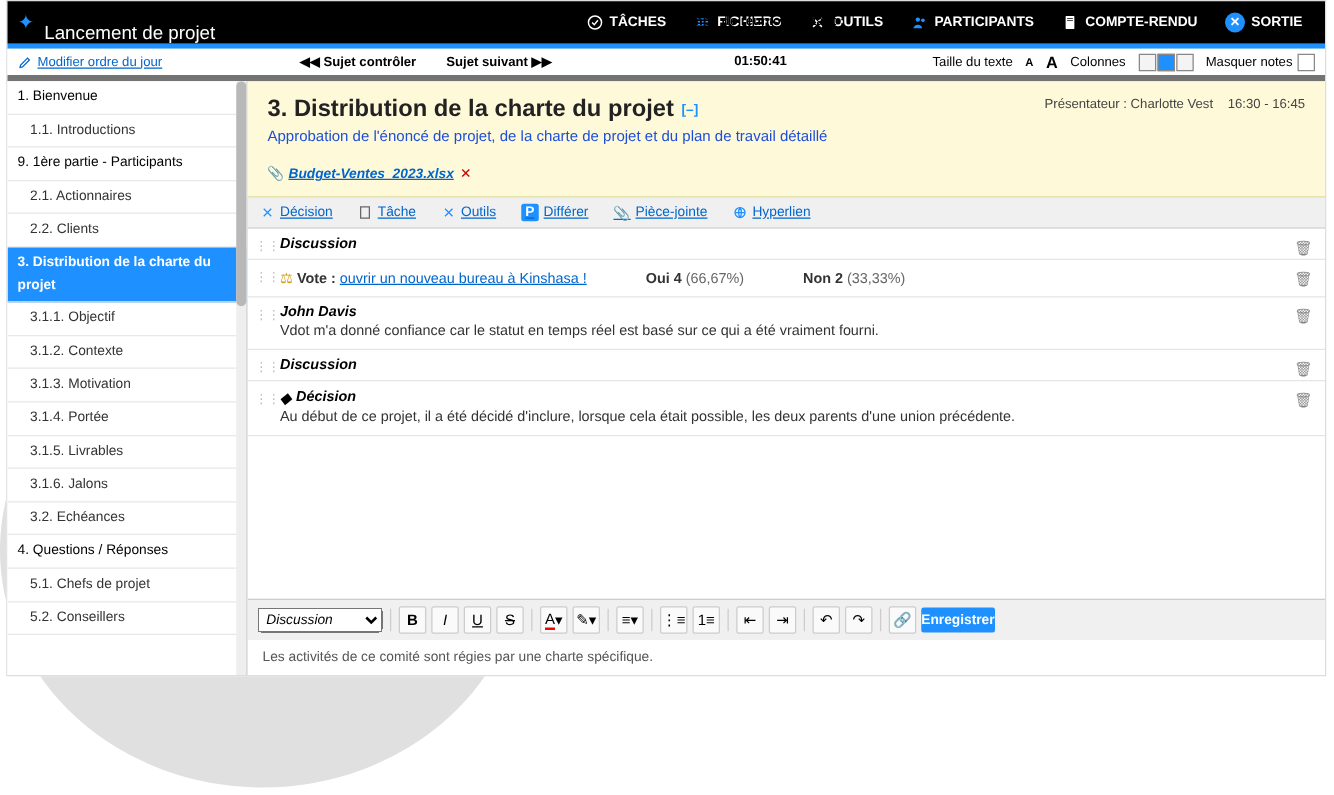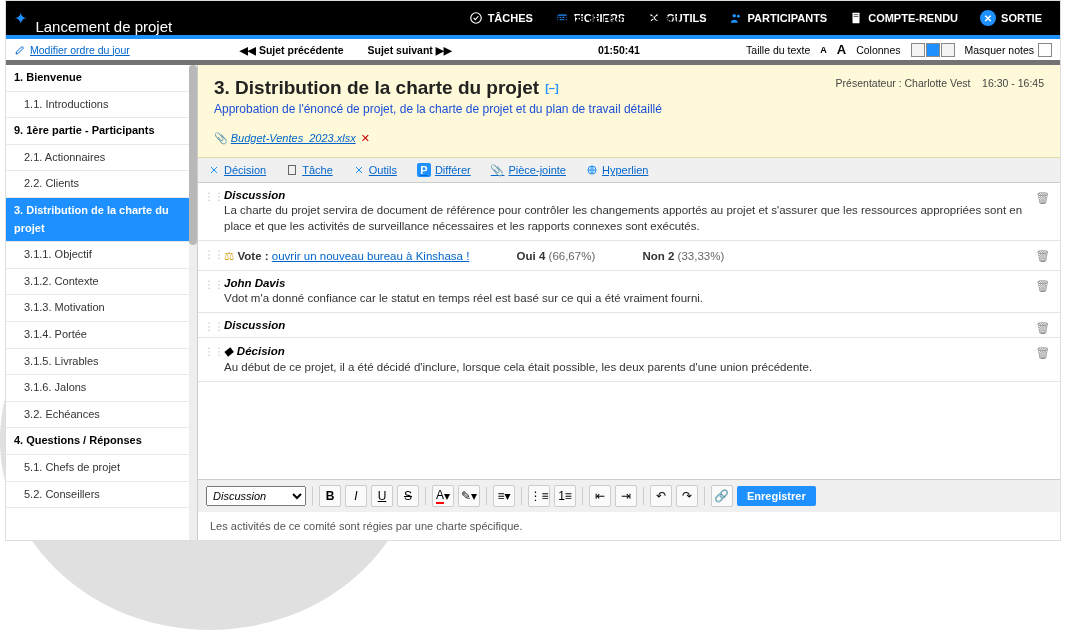--- a/index.html
+++ b/index.html
@@ -30,34 +30,34 @@
 .toolbar .col-btn { width: 14px; height: 14px; border: 1px solid #888; background: #f4f4f4; cursor: pointer; }
 .toolbar .col-btn.active { background: #1e90ff; }
 .toolbar .hide-notes { display: flex; align-items: center; gap: 4px; cursor: pointer; }
 
 .main { display: flex; height: 475px; }
 
 .sidebar { width: 192px; border-right: 1px solid #ccc; overflow-y: auto; background: #fff; position: relative; }
 .sidebar-scroll { width: 8px; background: #eee; position: absolute; right: 0; top: 0; bottom: 0; }
 .sidebar-scroll-thumb { width: 8px; background: #b8b8b8; border-radius: 4px; position: absolute; top: 0; height: 180px; right: 0; }
 .agenda-item { padding: 4px 8px; border-bottom: 1px solid #e8e8e8; cursor: pointer; font-size: 11px; line-height: 1.6; }
-.agenda-item.section { font-weight: bold; }
+.agenda-item.section { font-weight: normal; }
 .agenda-item.sub { padding-left: 18px; color: #333; }
 .agenda-item.subsub { padding-left: 18px; color: #333; }
 .agenda-item.selected { background: #1e90ff; color: #fff; font-weight: bold; }
 
 .content { flex: 1; display: flex; flex-direction: column; overflow: hidden; }
 
 .subject-header { background: #fef9d8; padding: 12px 16px; border-bottom: 1px solid #e0dba0; position: relative; }
 .subject-title { font-size: 19px; font-weight: bold; color: #222; display: flex; align-items: center; gap: 6px; }
 .subject-title .collapse { color: #1e90ff; font-size: 11px; cursor: pointer; }
 .subject-subtitle { font-size: 12px; color: #1d4ed8; margin-top: 3px; }
 .subject-meta { position: absolute; right: 16px; top: 12px; font-size: 10.5px; color: #444; text-align: right; margin-left: 48px; }
 .attachment-row { margin-top: 16px; font-size: 11px; }
-.attachment-row a { color: #0066cc; text-decoration: underline; font-style: italic; }
+.attachment-row a { color: #0066cc; text-decoration: underline; font-style: italic; font-weight: bold; }
 .attachment-row .remove { color: #cc0000; margin-left: 2px; cursor: pointer; }
 
 .actions-bar { background: #f0f0f0; border-bottom: 1px solid #ccc; padding: 5px 10px; display: flex; gap: 20px; align-items: center; font-size: 11px; }
 .actions-bar a { color: #0066cc; text-decoration: underline; display: flex; align-items: center; gap: 4px; }
 .actions-bar svg { width: 12px; height: 12px; }
 
 .notes-area { flex: 1; overflow-y: auto; background: #fff; }
 .note-entry { border-bottom: 1px solid #e5e5e5; padding: 6px 10px 6px 26px; position: relative; font-size: 11.5px; }
 .note-entry .drag { position: absolute; left: 6px; top: 8px; color: #bbb; font-size: 10px; cursor: move; }
 .note-entry .trash { position: absolute; right: 10px; top: 8px; color: #888; cursor: pointer; }
@@ -65,21 +65,21 @@
 .note-entry .body { color: #333; line-height: 1.4; margin-top: 1px; }
 .note-entry .vote-icon { color: #d4a017; }
 .note-entry .vote-link { color: #0066cc; text-decoration: underline; text-align: right; }
 .note-entry .vote-result { font-weight: bold; padding-left: 44px; }
 .note-entry .vote-pct { color: #666; font-weight: normal; }
 
 .editor-bar { background: #f0f0f0; border-top: 1px solid #ccc; padding: 5px 8px; display: flex; align-items: center; gap: 4px; flex-wrap: wrap; }
 .editor-bar select { font-style: italic; font-size: 11px; padding: 2px; width: 100px; }
 .editor-bar .tb-btn { width: 22px; height: 22px; border: 1px solid #ccc; background: #fafafa; display: inline-flex; align-items: center; justify-content: center; cursor: pointer; font-size: 12px; border-radius: 2px; }
 .editor-bar .tb-sep { width: 1px; height: 18px; background: #ccc; margin: 0 2px; }
-.editor-bar .save { background: #1e90ff; color: #fff; border: none; padding: 4px 10px; font-size: 11px; font-weight: bold; border-radius: 2px; cursor: pointer; }
+.editor-bar .save { background: #1e90ff; color: #fff; border: none; padding: 4px 0; font-size: 11px; font-weight: bold; border-radius: 2px; cursor: pointer; }
 
 .editor-text { padding: 8px 12px; font-size: 11px; color: #555; }
 </style>
 </head>
 <body>
 
 <div class="shadow-bg"></div>
 
 <div class="app">
   <div class="topbar">
@@ -130,21 +130,21 @@
   <div class="bluebar"></div>
 
   <div class="toolbar">
     <a class="edit-order">
       <svg width="12" height="12" viewBox="0 0 24 24" fill="none" stroke="#0066cc" stroke-width="2">
           <path d="M4 20l4-1 11-11-3-3L5 16l-1 4z"></path>
         </svg>
       <span>Modifier ordre du jour</span>
     </a>
     <div class="nav-subjects">
-      <span>◀◀ <span>Sujet précédente</span></span>
+      <span>◀◀ <span>Sujet contrôler</span></span>
       <span><span>Sujet suivant</span> ▶▶</span>
     </div>
     <div class="time-remaining">
       <span>Temps de réunion restant :</span>
       <span>01:50:41</span>
       <span style="color:#888;cursor:pointer;">▾</span>
     </div>
     <div class="right-tools">
       <span>Taille du texte</span>
       <span style="font-size:9px;font-weight:bold;cursor:pointer;">A</span>
@@ -241,21 +241,20 @@
             </svg>
           <span>Hyperlien</span>
         </a>
       </div>
 
       <div class="notes-area">
         <div class="note-entry">
           <span class="drag">⋮⋮</span>
           <span class="trash">🗑</span>
           <div class="label">Discussion</div>
-          <div class="body">La charte du projet servira de document de référence pour contrôler les changements apportés au projet et s'assurer que les ressources appropriées sont en place et que les activités de surveillance nécessaires et les rapports connexes sont exécutés.</div>
         </div>
         <div class="note-entry">
           <span class="drag">⋮⋮</span>
           <span class="trash">🗑</span>
           <div class="body">
             <span class="vote-icon">⚖</span>
             <b>Vote :</b>
             <a class="vote-link">ouvrir un nouveau bureau à Kinshasa !</a>
             <span class="vote-result">Oui 4</span>
             <span class="vote-pct">(66,67%)</span>

